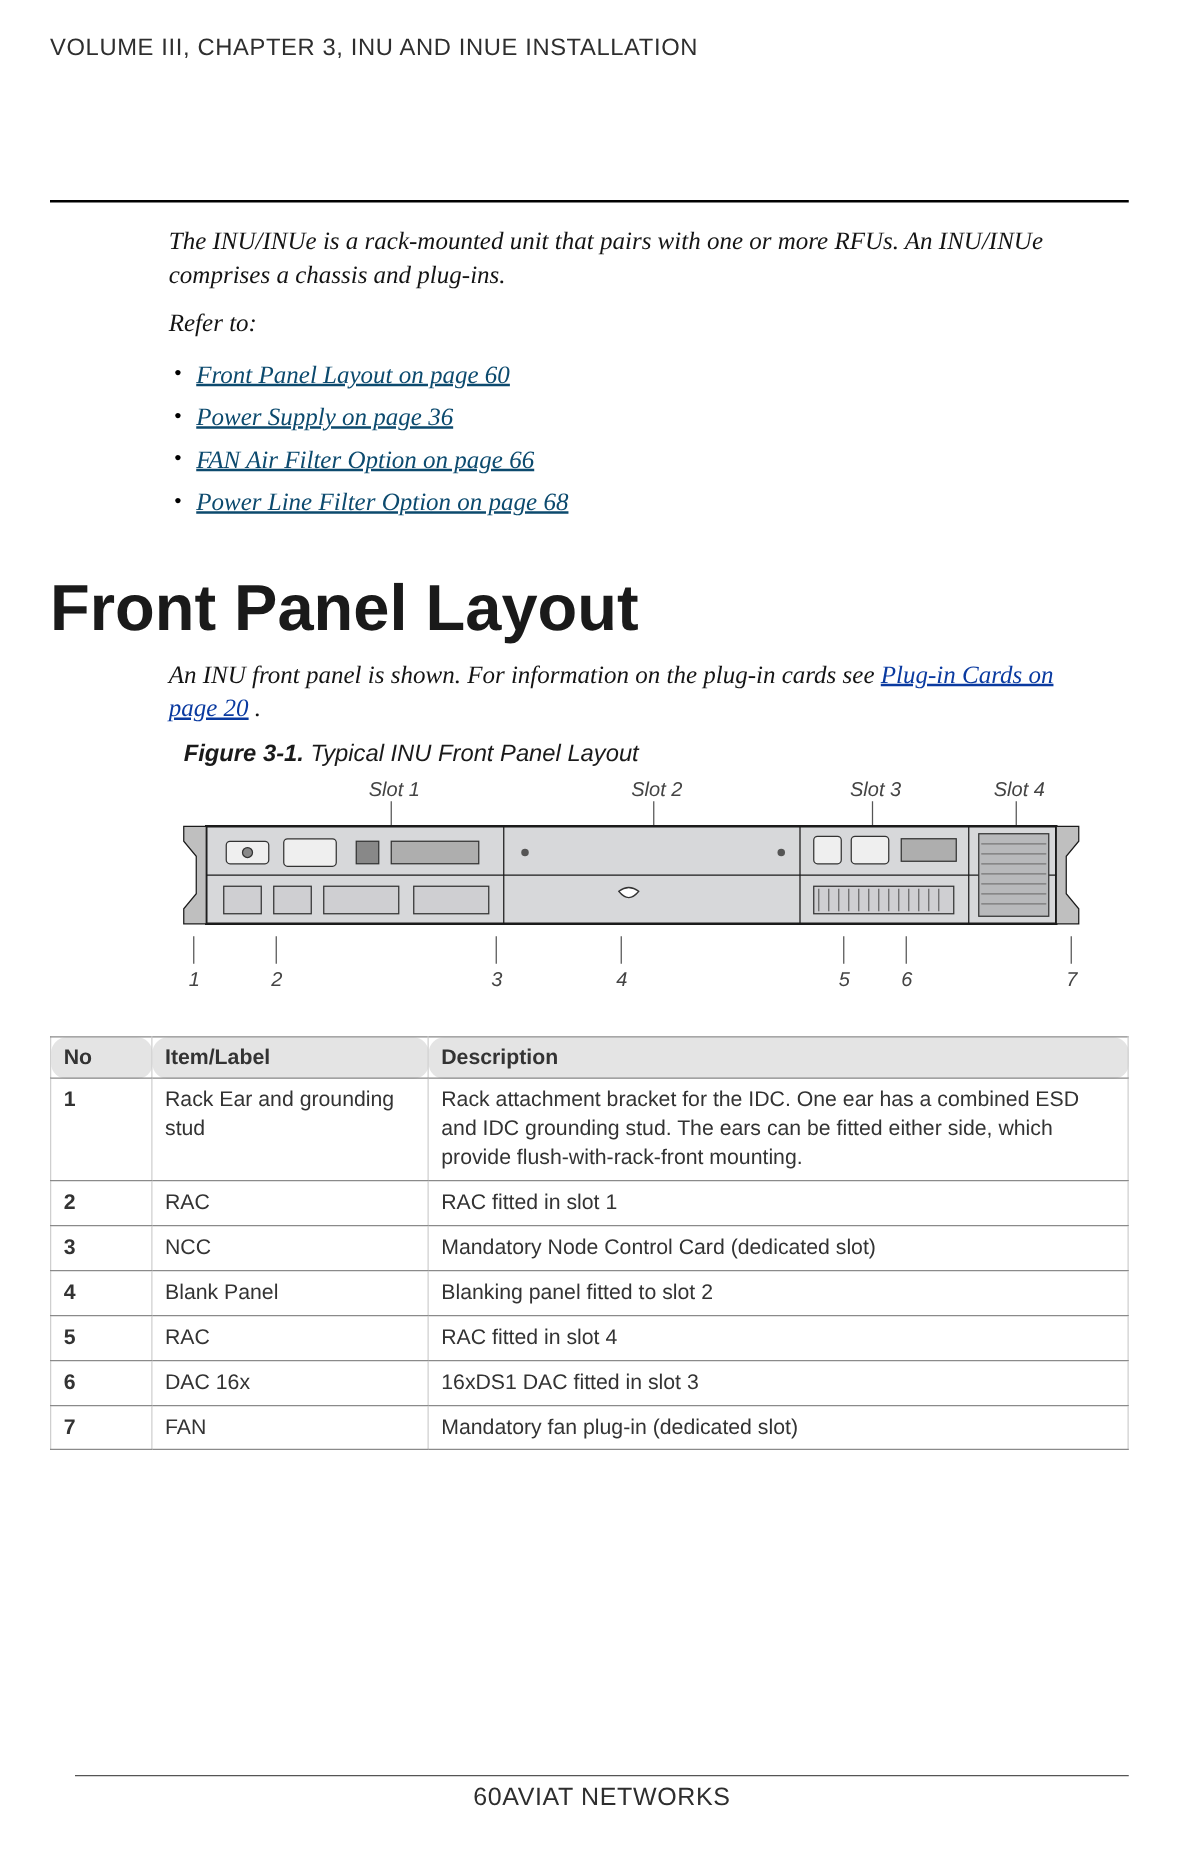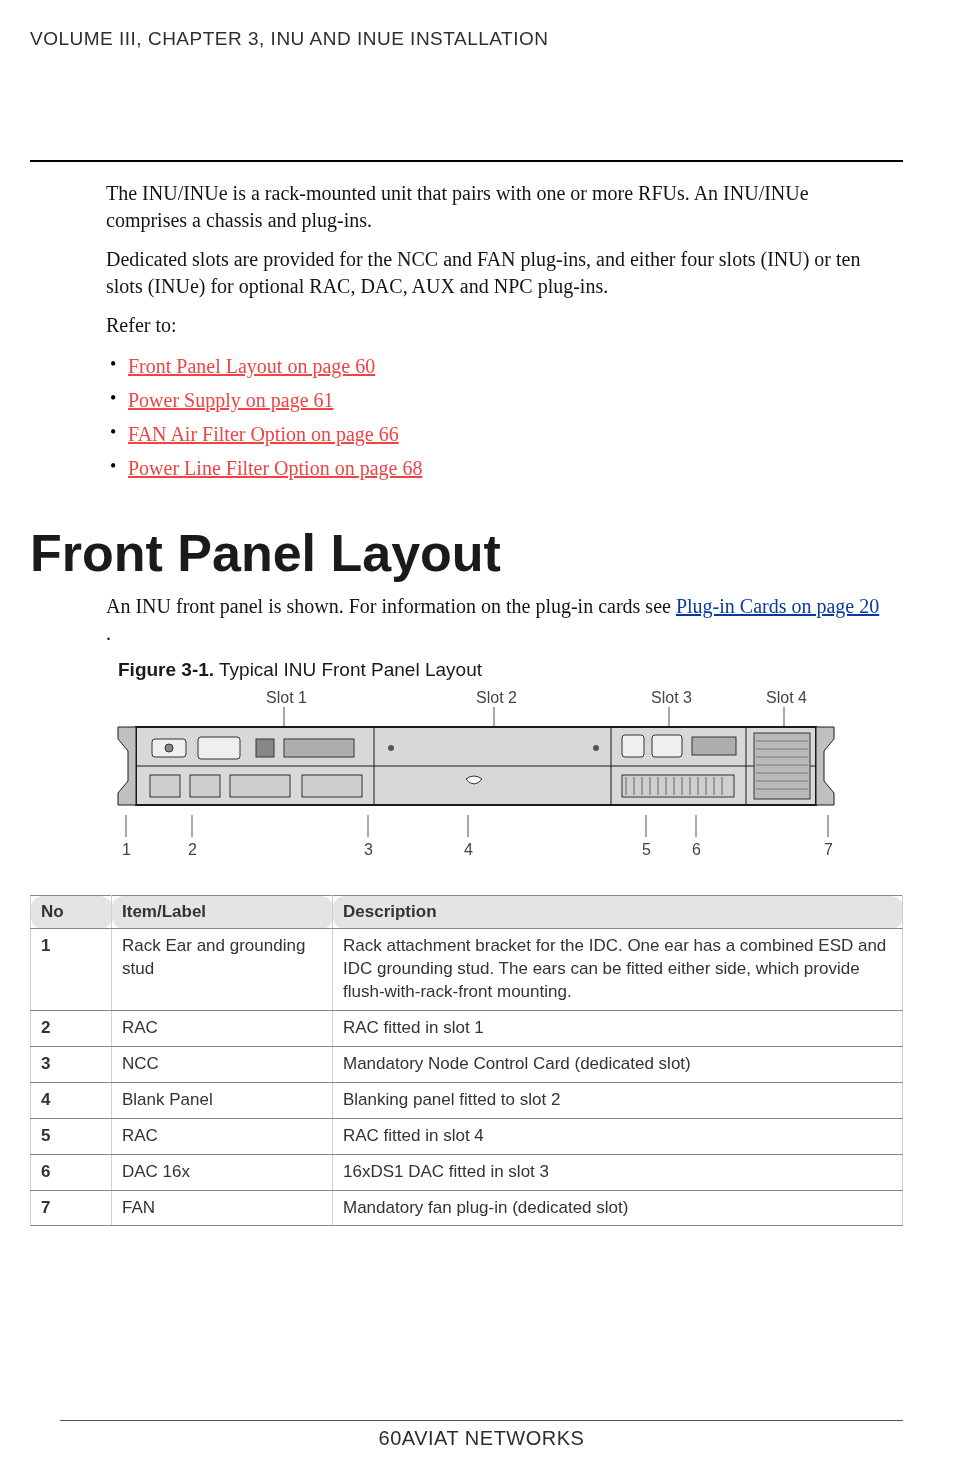--- a/index.html
+++ b/index.html
@@ -8,21 +8,21 @@
     padding: 0;
     background: #fff;
     font-family: Georgia, 'Times New Roman', serif;
     color: #000;
   }
   .page {
     width: 963px;
     height: 1480px;
     position: relative;
     box-sizing: border-box;
-    padding: 28px 60px 0 30px;
+    padding: 28px 60px 0 40px;
   }
   .running-head {
     font-family: "Arial Narrow", Arial, Helvetica, sans-serif;
     font-stretch: condensed;
     font-size: 19px;
     letter-spacing: 0.5px;
     color: #2e2e2e;
     margin-bottom: 110px;
   }
   h1.title {
@@ -33,22 +33,23 @@
     letter-spacing: 0.5px;
     margin: 0 0 6px 0;
     color: #1a1a1a;
   }
   hr.rule {
     border: none;
     border-top: 2px solid #000;
     margin: 0 0 18px 0;
   }
   .indent {
-    margin-left: 76px;
+    margin-left: 95px;
     margin-right: 20px;
+    font-style: italic;
   }
   .body-text {
     font-family: Georgia, 'Times New Roman', serif;
     font-size: 20px;
     line-height: 1.35;
     margin: 0 0 12px 0;
     color: #141414;
   }
   ul.ref-list {
     list-style: none;
@@ -65,21 +66,21 @@
   }
   ul.ref-list li::before {
     content: "•";
     position: absolute;
     left: 4px;
     top: 0;
     font-size: 18px;
     color: #000;
   }
   .link {
-    color: #ef4444;
+    color: #0c4a6e;
     text-decoration: underline;
   }
   .plain-link-span {
     color: #0a3aa0;
     text-decoration: underline;
   }
   h2.section {
     font-family: "Arial Narrow", Arial, Helvetica, sans-serif;
     font-stretch: condensed;
     font-weight: 700;
@@ -160,25 +161,24 @@
 </head>
 <body>
 
 <div class="page">
   <div class="running-head">VOLUME III, CHAPTER 3, INU AND INUE INSTALLATION</div>
 
   <hr class="rule">
 
   <div class="indent">
     <p class="body-text">The INU/INUe is a rack-mounted unit that pairs with one or more RFUs. An INU/INUe comprises a chassis and plug-ins.</p>
-    <p class="body-text">Dedicated slots are provided for the NCC and FAN plug-ins, and either four slots (INU) or ten slots (INUe) for optional RAC, DAC, AUX and NPC plug-ins.</p>
     <p class="body-text">Refer to:</p>
     <ul class="ref-list">
       <li><a class="link">Front Panel Layout on page 60</a></li>
-      <li><a class="link">Power Supply on page 61</a></li>
+      <li><a class="link">Power Supply on page 36</a></li>
       <li><a class="link">FAN Air Filter Option on page 66</a></li>
       <li><a class="link">Power Line Filter Option on page 68</a></li>
     </ul>
   </div>
 
   <h2 class="section">Front Panel Layout</h2>
 
   <div class="indent">
     <p class="body-text">
       <span>An INU front panel is shown. For information on the plug-in cards see </span><a class="plain-link-span">Plug-in Cards on page 20</a><span> .</span>

